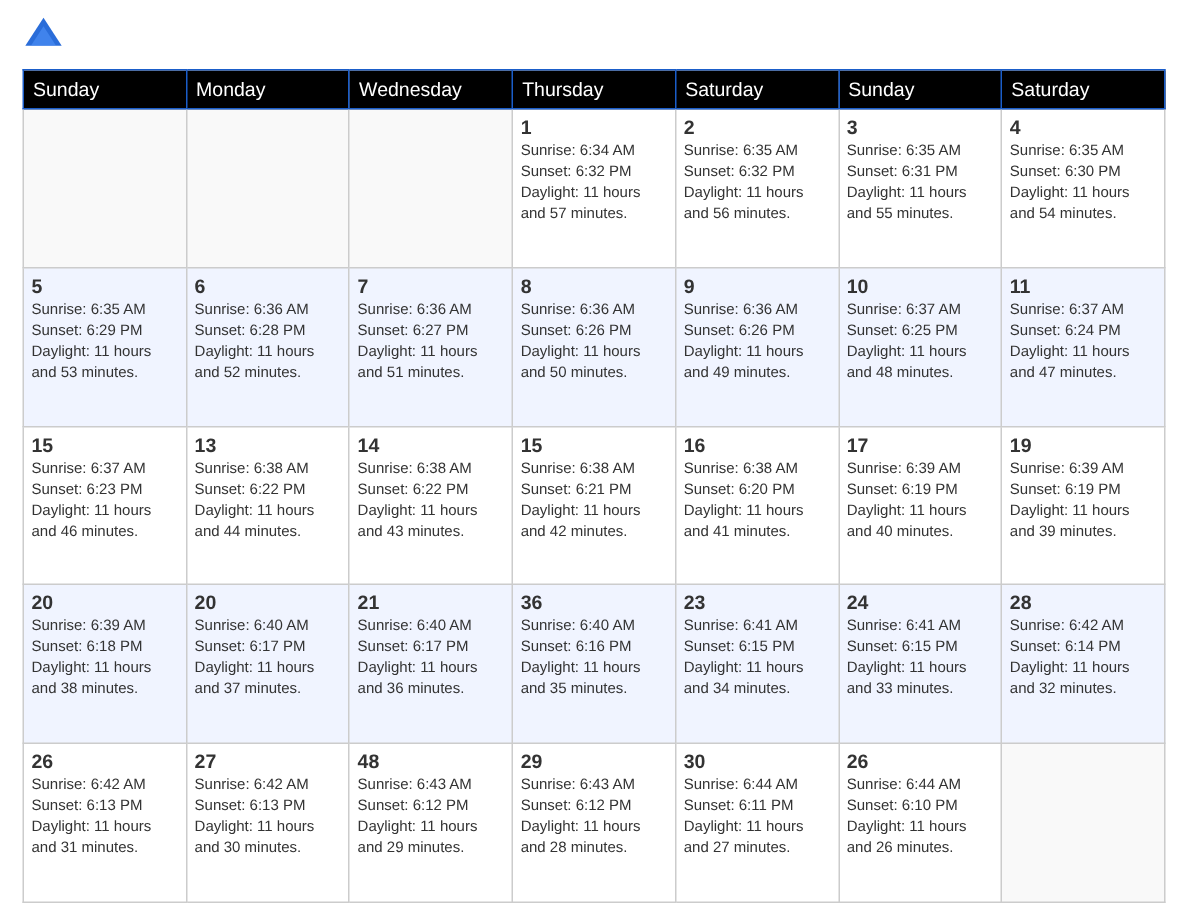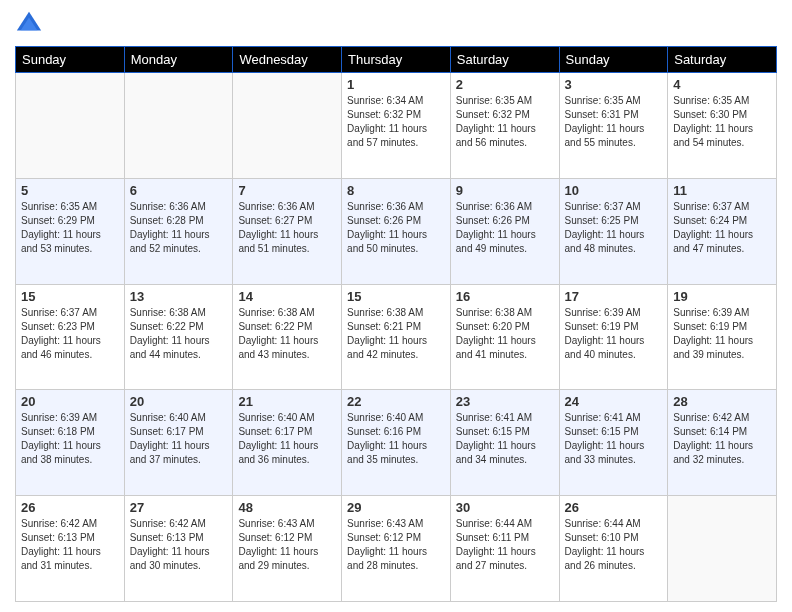--- a/index.html
+++ b/index.html
@@ -302,21 +302,21 @@
       </td>
           <td>
         <div class="day-number">21</div>
         <div class="day-info">
           <span>Sunrise:</span> 6:40 AM<br>
           <span>Sunset:</span> 6:17 PM<br>
           <span>Daylight:</span> 11 hours and 36 minutes.
         </div>
       </td>
           <td>
-        <div class="day-number">22</div>
+        <div class="day-number">36</div>
         <div class="day-info">
           <span>Sunrise:</span> 6:40 AM<br>
           <span>Sunset:</span> 6:16 PM<br>
           <span>Daylight:</span> 11 hours and 35 minutes.
         </div>
       </td>
           <td>
         <div class="day-number">23</div>
         <div class="day-info">
           <span>Sunrise:</span> 6:41 AM<br>

